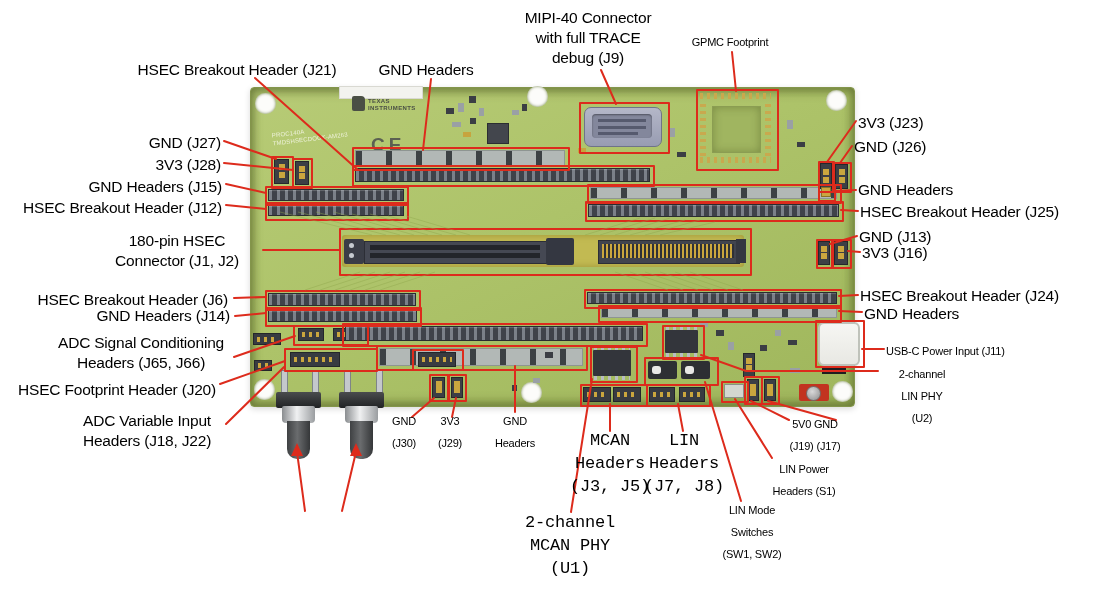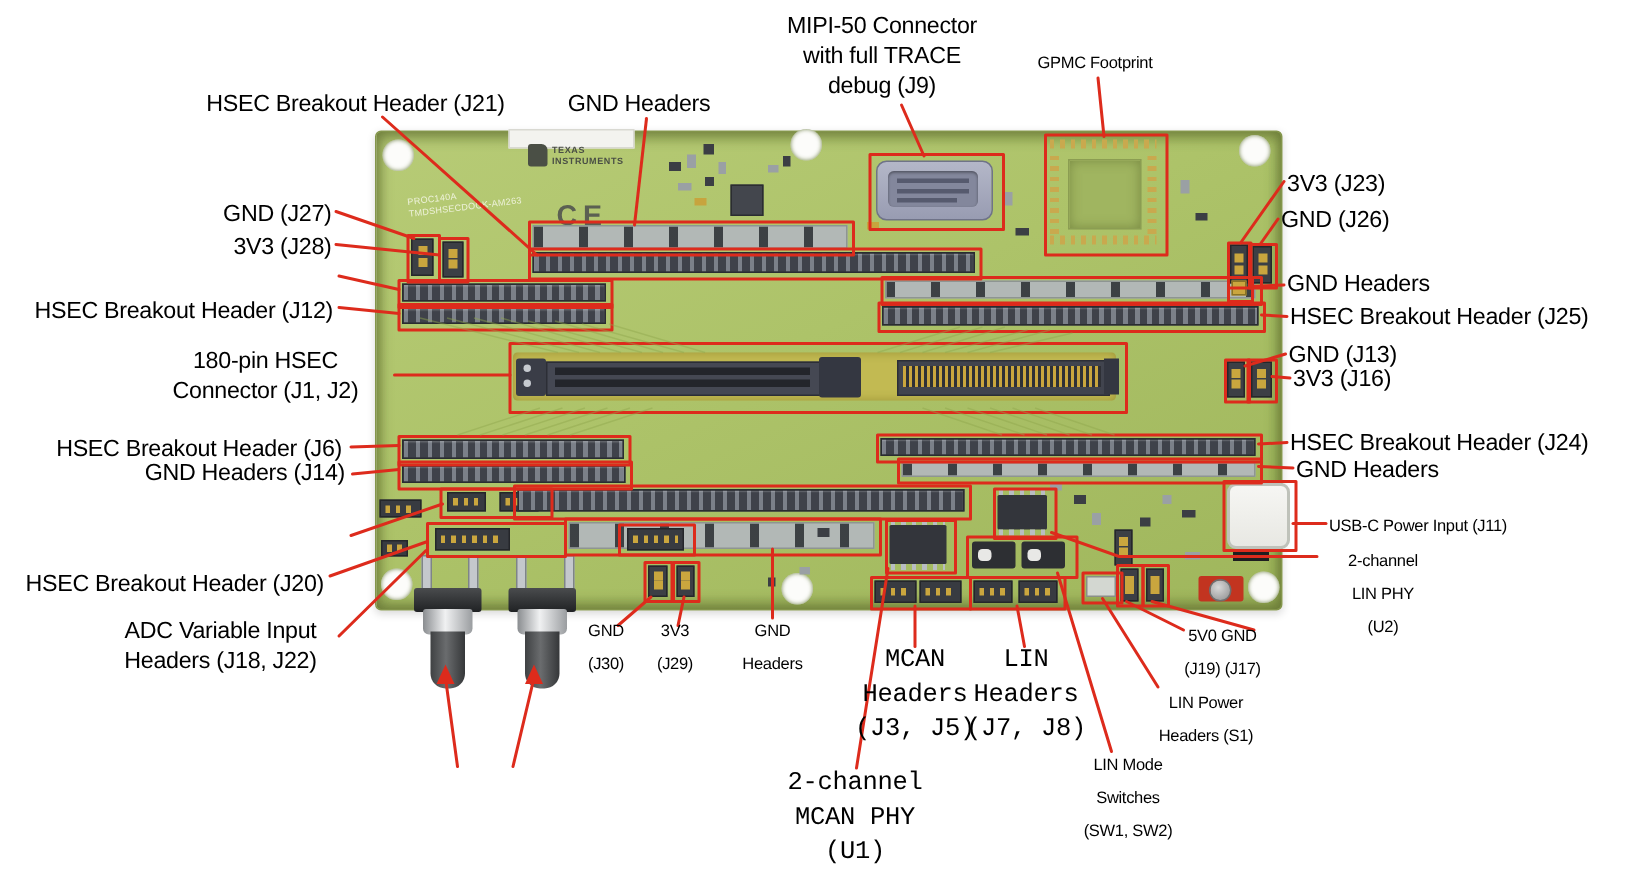--- a/index.html
+++ b/index.html
@@ -288,40 +288,43 @@
       <line x1="342" y1="511" x2="356" y2="452"></line>
     </g>
     <g fill="#dd2b1c">
       <polygon points="297,443 291,456 303,456"></polygon>
       <polygon points="356,443 350,456 362,456"></polygon>
     </g>
   </svg>
 
   <div class="lbl c" style="left:237px;top:60px">HSEC Breakout Header (J21)</div>
   <div class="lbl c" style="left:426px;top:60px">GND Headers</div>
-  <div class="lbl c" style="left:588px;top:8px">MIPI-50 Connector
+  <div class="lbl c" style="left:588px;top:8px">MIPI-40 Connector
 with full TRACE
 debug (J9)</div>
   <div class="lbl c big" style="left:730px;top:31px">GPMC Footprint</div>
   <div class="lbl r" style="right:879px;top:133px">GND (J27)</div>
   <div class="lbl r" style="right:879px;top:155px">3V3 (J28)</div>
+  <div class="lbl r" style="right:878px;top:177px">GND Headers (J15)</div>
   <div class="lbl r" style="right:878px;top:198px">HSEC Breakout Header (J12)</div>
   <div class="lbl" style="left:858px;top:113px">3V3 (J23)</div>
   <div class="lbl" style="left:854px;top:137px">GND (J26)</div>
   <div class="lbl" style="left:858px;top:180px">GND Headers</div>
   <div class="lbl" style="left:860px;top:202px">HSEC Breakout Header (J25)</div>
   <div class="lbl" style="left:859px;top:227px">GND (J13)</div>
   <div class="lbl" style="left:862px;top:243px">3V3 (J16)</div>
   <div class="lbl c" style="left:177px;top:231px">180-pin HSEC
 Connector (J1, J2)</div>
   <div class="lbl r" style="right:872px;top:290px">HSEC Breakout Header (J6)</div>
   <div class="lbl r" style="right:870px;top:306px">GND Headers (J14)</div>
   <div class="lbl" style="left:860px;top:286px">HSEC Breakout Header (J24)</div>
   <div class="lbl" style="left:864px;top:304px">GND Headers</div>
-  <div class="lbl r" style="right:884px;top:380px">HSEC Breakout Header (J20)</div>
+  <div class="lbl c" style="left:141px;top:333px">ADC Signal Conditioning
+Headers (J65, J66)</div>
+  <div class="lbl r" style="right:884px;top:380px">HSEC Footprint Header (J20)</div>
   <div class="lbl c" style="left:147px;top:411px">ADC Variable Input
 Headers (J18, J22)</div>
   <div class="lbl c big" style="left:404px;top:410px">GND
 (J30)</div>
   <div class="lbl c big" style="left:450px;top:410px">3V3
 (J29)</div>
   <div class="lbl c big" style="left:515px;top:410px">GND
 Headers</div>
   <div class="lbl c big3" style="left:610px;top:429px">MCAN
 Headers

